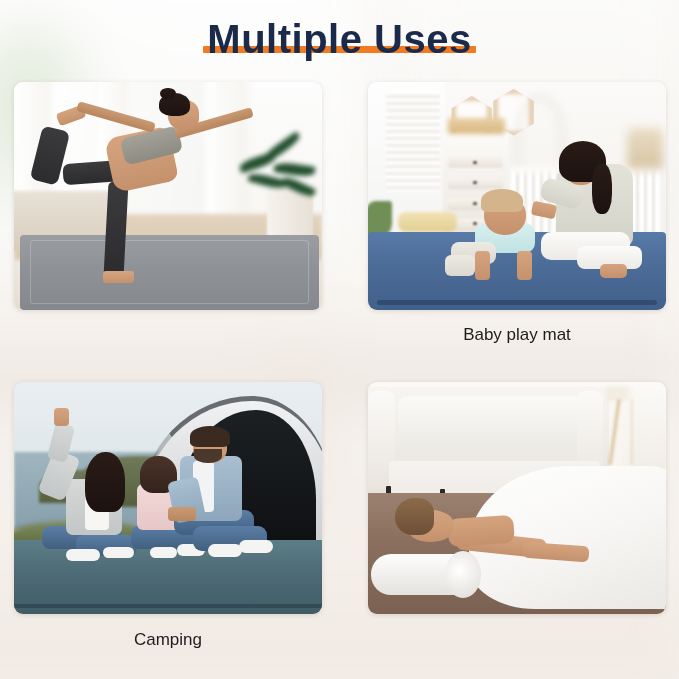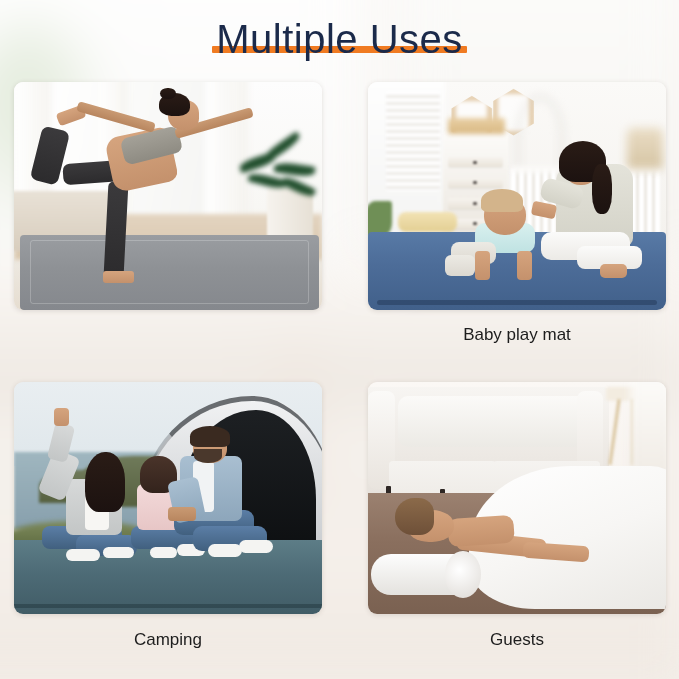--- a/index.html
+++ b/index.html
@@ -13,21 +13,21 @@
   
   #bg{position:absolute;inset:0;overflow:hidden;z-index:0;background:#f7f4f1;}
   #bg .wash{position:absolute;inset:-40px;filter:blur(26px);}
   #bg .b{position:absolute;}
 
   
   .title-wrap{position:absolute;left:0;right:0;top:8px;height:62px;z-index:5;
     display:flex;align-items:center;justify-content:center;}
   .title-inner{position:relative;display:inline-block;padding:0 4px;}
   .title-bar{position:absolute;left:0;right:0;bottom:6px;height:7px;border-radius:1px;}
-  .title-text{position:relative;font-size:40px;font-weight:normal;letter-spacing:.5px;
+  .title-text{position:relative;font-size:40px;font-weight:bold;letter-spacing:.5px;
     line-height:1;white-space:nowrap;}
 
   
   .grid{position:absolute;left:0;top:0;width:679px;height:679px;z-index:4;}
   .cell{position:absolute;}
   .card{position:absolute;left:0;top:0;border-radius:9px;overflow:hidden;
     box-shadow:0 1px 5px rgba(90,70,55,.16);}
   .caption{position:absolute;left:0;width:100%;text-align:center;
     font-size:17px;color:#1d1d1d;}
 
@@ -369,16 +369,15 @@
           <div class="sh skin" style="left:52%;top:70%;width:22%;height:7%;border-radius:6px;transform:rotate(4deg);"></div>
           <div class="sh skin" style="left:27%;top:58%;width:22%;height:12%;border-radius:10px;transform:rotate(-4deg);"></div>
           <div class="sh skin" style="left:13%;top:55%;width:16%;height:14%;border-radius:46%;"></div>
           <div class="sh" style="left:9%;top:50%;width:13%;height:16%;background:linear-gradient(180deg,#8b6a4a,#6e5038);border-radius:50% 40% 36% 46%;"></div>
         </div>
 
         <div class="g-bolster"></div>
         <div class="g-bolend"></div>
       </div>
     </div>
-    <div class="caption" style="top:248px;color:#1d1d1d;">Guests</div>
   </div>
 
 </div>
 
 </body></html>

